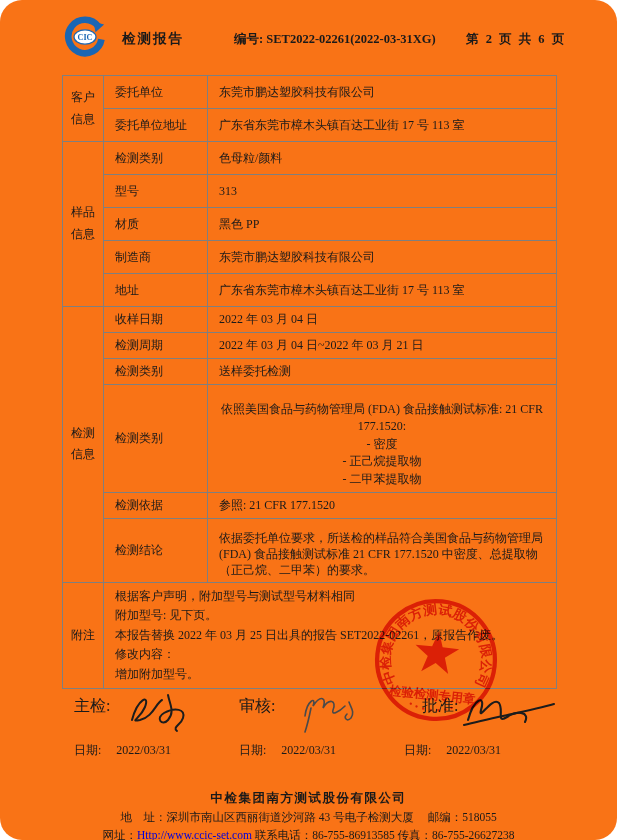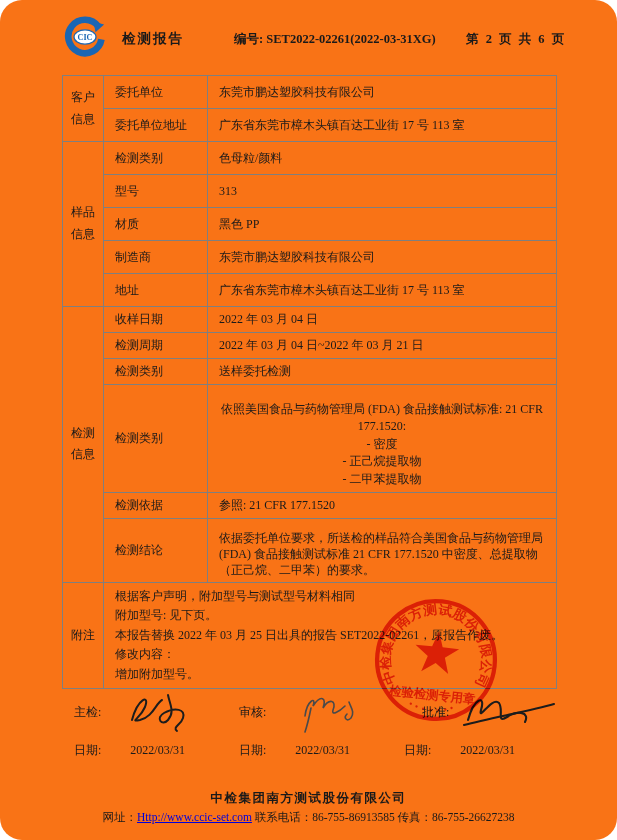--- a/index.html
+++ b/index.html
@@ -40,24 +40,24 @@
   tr.h90 { height:90px; }
   tr.h50 { height:50px; }
   tr.h50 td.val { line-height:1.33; padding-top:12px; padding-bottom:3px; }
   tr.h95 { height:97px; }
   tr.h95 td.ml { line-height:1.62; padding-top:4px; padding-bottom:4px; }
 
   
   .sig-area { position:absolute; left:62px; top:686px; width:494px; height:90px; }
   .sig-col { position:absolute; top:0; width:164px; height:90px; }
   .sig-col.c1 { left:0; } .sig-col.c2 { left:165px; } .sig-col.c3 { left:330px; }
-  .role-label { position:absolute; left:12px; top:18px; font-size:12px; }
+  .role-label { position:absolute; left:12px; top:10px; font-size:16px; }
   .sig-scribble { position:absolute; left:58px; top:0px; }
   .date-row { position:absolute; left:12px; top:56px; font-size:12px; width:150px; }
-  .date-val { margin-left:26px; }
+  .date-val { margin-left:12px; }
 
   
   .stamp {
     position:absolute; left:372px; top:596px; width:128px; height:128px;
     mix-blend-mode:multiply; opacity:0.92; pointer-events:none;
   }
 
   
   .footer { position:absolute; left:0; top:790px; width:617px; text-align:center; }
   .f-company { font-size:12.5px; font-weight:bold; letter-spacing:1.5px; }
@@ -223,19 +223,22 @@
           <circle cx="84" cy="133.2" r="1.4"></circle>
           <circle cx="92" cy="131.5" r="1.4"></circle>
         <circle cx="99" cy="129" r="1.4"></circle>
       </g>
     </g>
   </svg>
 
   <div class="footer">
     <div class="f-company">中检集团南方测试股份有限公司</div>
     <div class="f-line">
+      <span>地　址：</span><span>深圳市南山区西丽街道沙河路 43 号电子检测大厦</span><span class="gap"></span><span>邮编：</span><span>518055</span>
+    </div>
+    <div class="f-line">
       <span>网址：</span><a class="url" href="#">Http://www.ccic-set.com</a>
       <span>联系电话：</span><span>86-755-86913585</span>
       <span>传真：</span><span>86-755-26627238</span>
     </div>
   </div>
 
 </div>
 
 </body></html>

